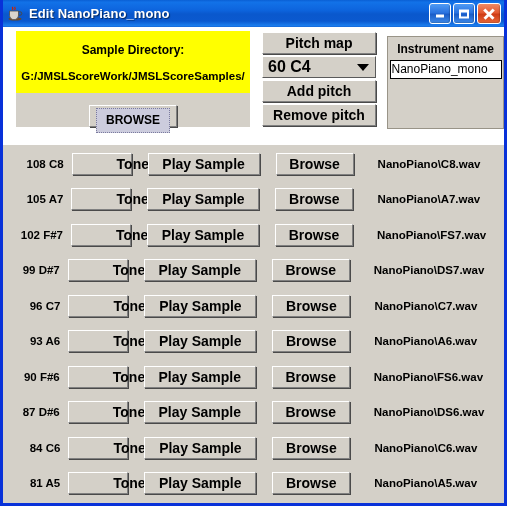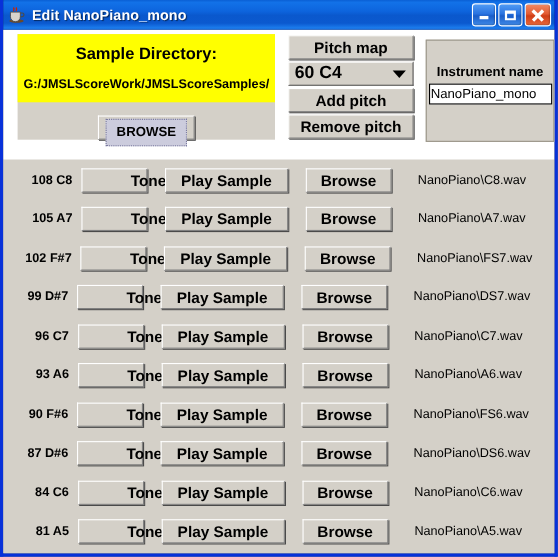--- a/index.html
+++ b/index.html
@@ -110,21 +110,21 @@
   }
   #dir-yellow {
     width: 234px; height: 62px;
     background: #ffff00;
     display: flex; flex-direction: column;
     align-items: center; justify-content: center;
     gap: 13px;
     box-sizing: border-box;
   }
   #dir-label, #dir-path {
-    font-size: 15px; font-weight: bold; color: #000;
+    font-size: 12px; font-weight: bold; color: #000;
     white-space: nowrap;
   }
   #dir-path { font-size: 11.5px; }
   #browse-main {
     margin-top: 12px;
     font-size: 12px; font-weight: bold;
     padding: 2px 6px 3px 6px;
   }
   #browse-main .focus-inner {
     border: 1px dotted #7a7a9e;
@@ -170,21 +170,21 @@
   
   #inst-panel {
     margin-left: 11px;
     margin-top: 5px;
     width: 120px; height: 93px;
     box-sizing: border-box;
     border: 1px solid #999488;
     background: #d4d0c8;
     display: flex; flex-direction: column;
     align-items: center;
-    padding-top: 21px;
+    padding-top: 5px;
   }
   #inst-label {
     font-size: 12px; font-weight: bold; color: #000;
     margin-bottom: 4px; white-space: nowrap;
   }
   #inst-input {
     width: 112px; height: 19px;
     box-sizing: border-box;
     background: #ffffff;
     border: 1px solid #000000;
@@ -236,21 +236,21 @@
   .row-label {
     font-size: 11.5px; font-weight: bold; color: #000;
     white-space: nowrap;
     text-align: right;
     margin-right: 8px;
   }
   .row .btn-tone { width: 60px; padding-left: 44px; }
   .row .btn-play { width: 112px; margin-left: 16px; }
   .row .btn-browse { width: 78px; margin-left: 16px; }
   .row-file {
-    font-size: 11.5px; font-weight: normal; color: #000;
+    font-size: 11.5px; font-weight: bold; color: #000;
     white-space: nowrap;
     margin-left: 24px;
   }
 </style>
 </head>
 <body>
 
 <div id="window">
 
   <div id="titlebar">

